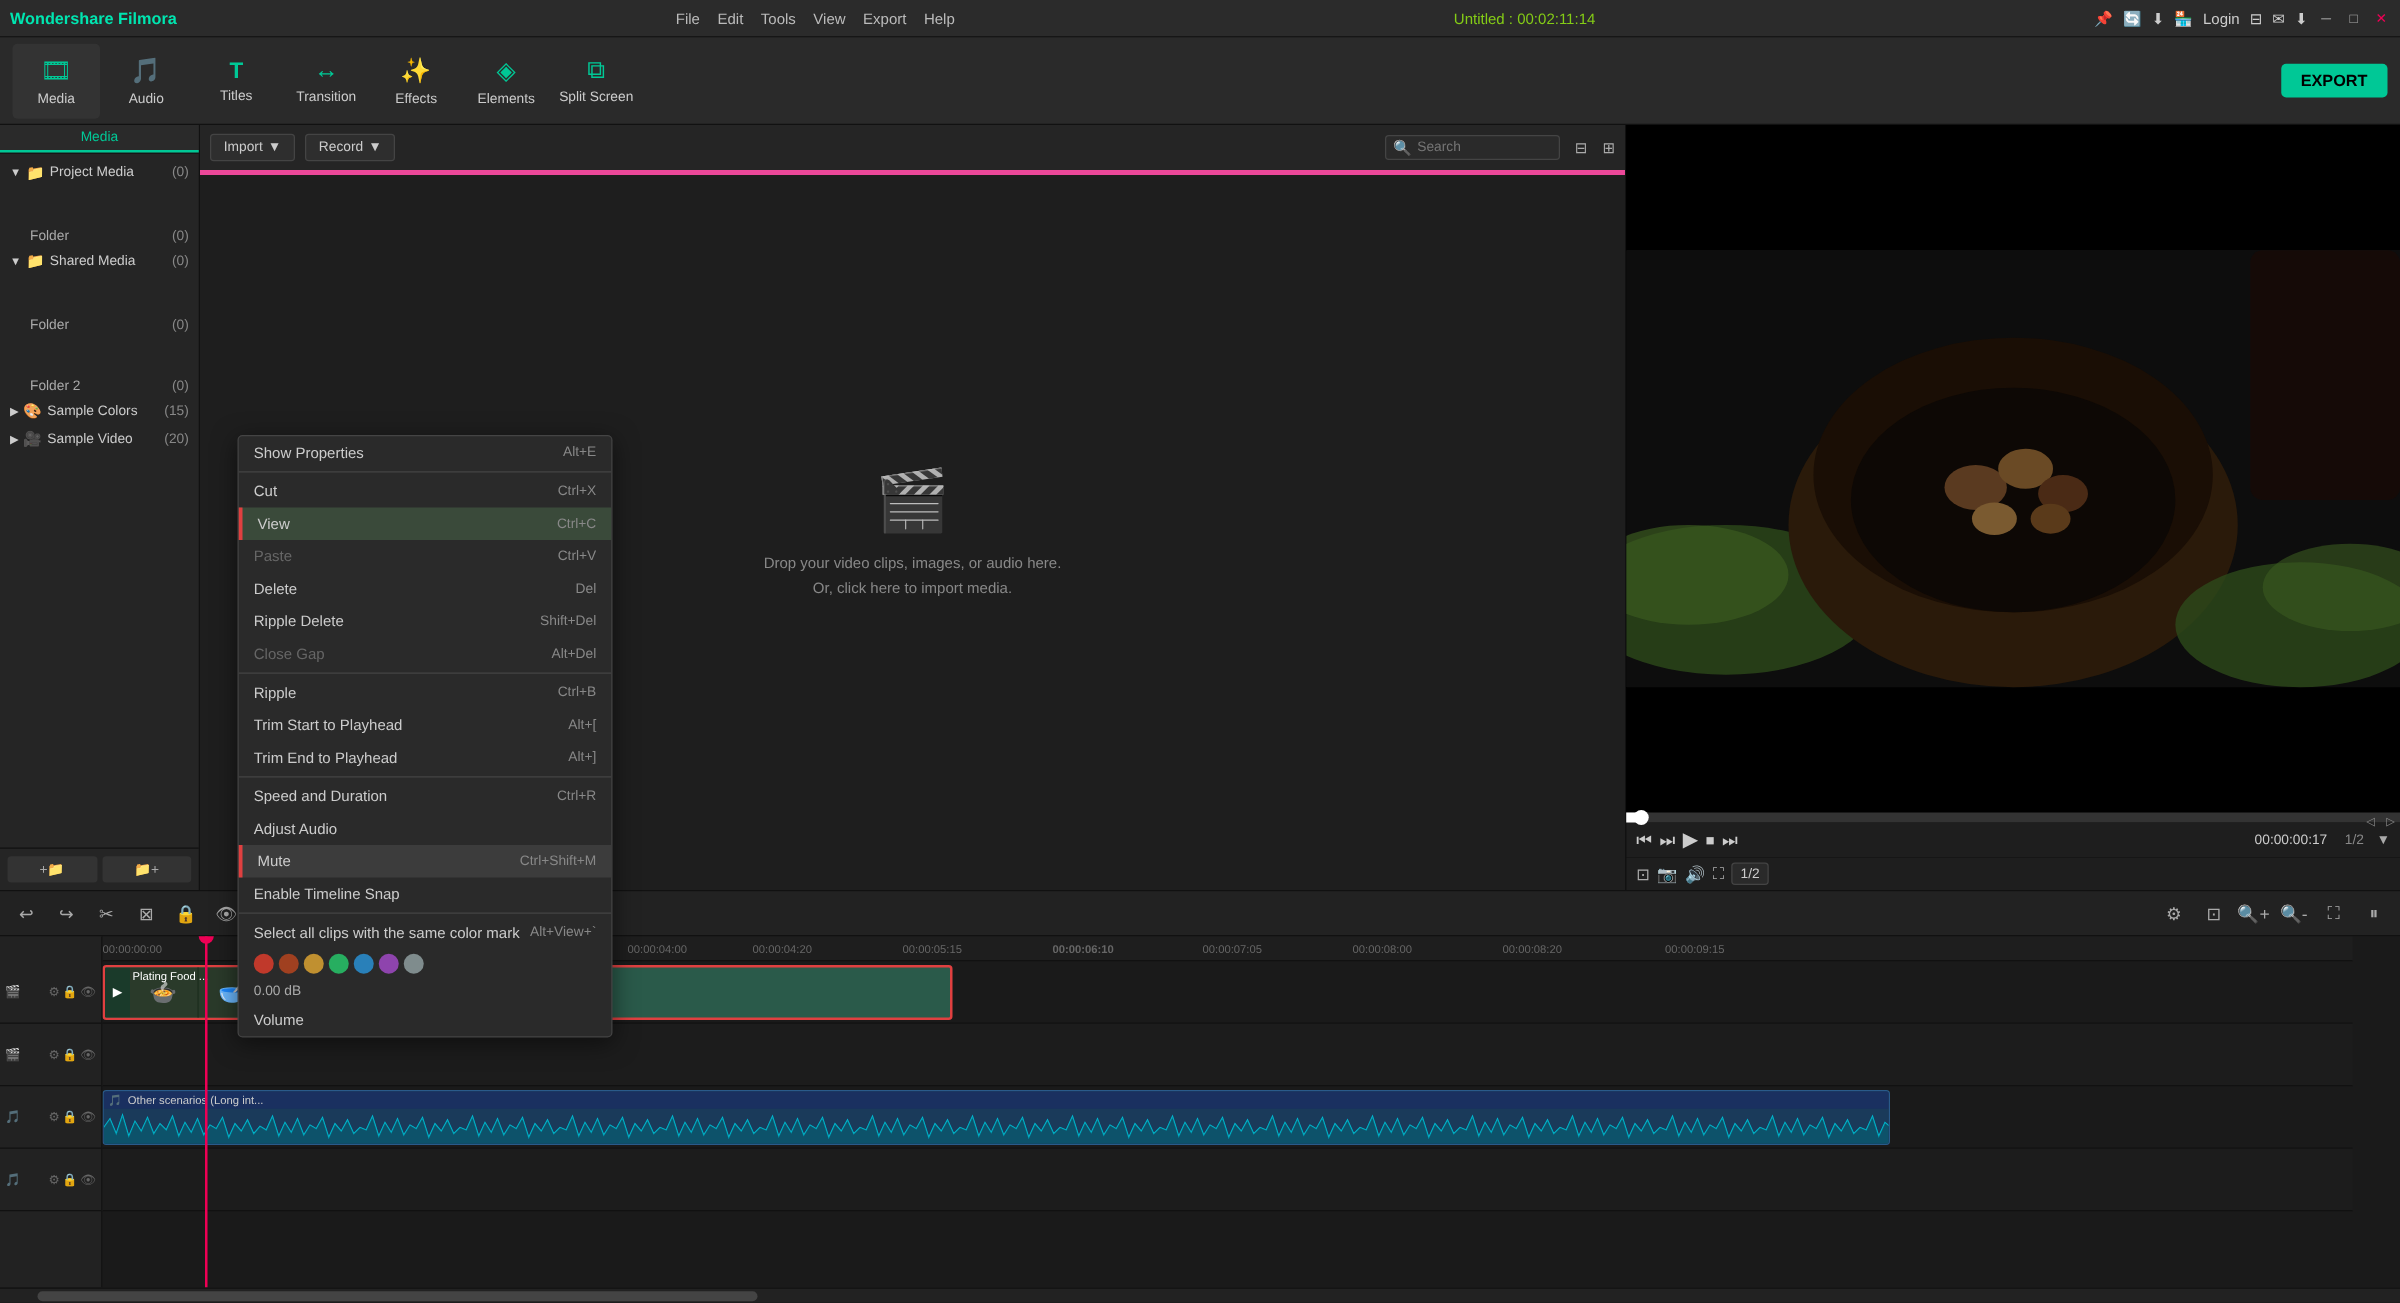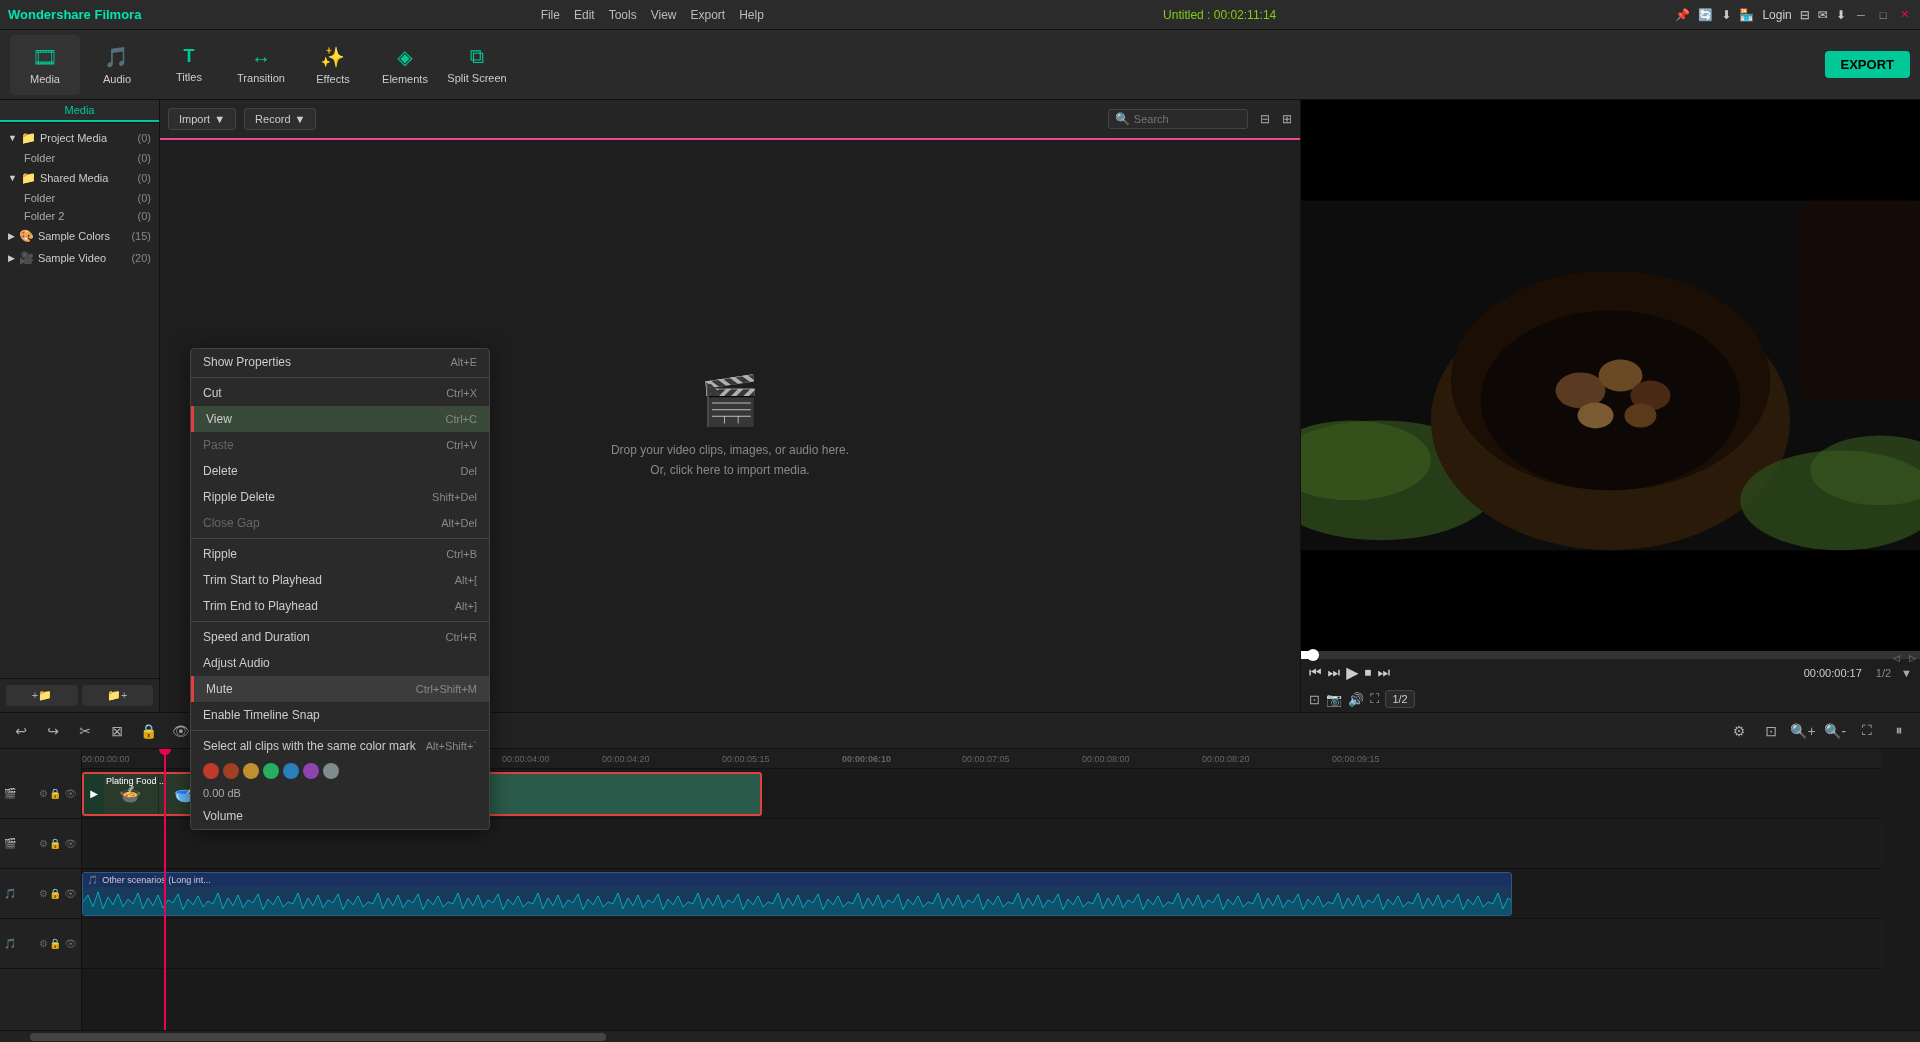--- a/index.html
+++ b/index.html
@@ -29,27 +29,27 @@
     
     #left-panel { width: 160px; background: #252525; border-right: 1px solid #111; flex-shrink: 0; display: flex; flex-direction: column; }
     #media-tabs { display: flex; background: #2a2a2a; border-bottom: 1px solid #111; }
     .media-tab { flex: 1; padding: 4px 0; text-align: center; font-size: 11px; color: #aaa; cursor: pointer; border-bottom: 2px solid transparent; }
     .media-tab.active { color: #00c896; border-bottom: 2px solid #00c896; }
     #media-tree { flex: 1; overflow-y: auto; padding: 4px 0; }
     .tree-group { }
     .tree-header { display: flex; align-items: center; justify-content: space-between; padding: 4px 8px; cursor: pointer; }
     .tree-header-left { display: flex; align-items: center; gap: 4px; font-size: 11px; color: #ccc; }
     .tree-count { font-size: 11px; color: #888; }
-    .tree-child { padding: 3px 8px 3px 24px; display: flex; justify-content: space-between; font-size: 11px; color: #aaa; cursor: pointer; }
+    .tree-child { padding: 3px 8px 3px 24px; display: flex; justify-content: space-between; font-size: 11px; color: #aaa; cursor: pointer; margin-top: 31px; }
     .bottom-actions { display: flex; gap: 4px; padding: 6px; border-top: 1px solid #111; }
     .bottom-btn { flex: 1; background: #333; border: none; color: #aaa; padding: 4px; border-radius: 3px; cursor: pointer; font-size: 11px; }
 
     
     #content-area { flex: 1; background: #1e1e1e; display: flex; flex-direction: column; min-width: 0; }
-    #content-toolbar { height: 40px; background: #252525; display: flex; align-items: center; padding: 0 8px; gap: 8px; border-bottom: 2px solid #ec4899; }
+    #content-toolbar { height: 40px; background: #252525; display: flex; align-items: center; padding: 0 8px; gap: 8px; border-bottom: 4px solid #ec4899; }
     .import-btn { background: #2e2e2e; border: 1px solid #444; color: #ccc; padding: 4px 10px; border-radius: 3px; cursor: pointer; font-size: 11px; display: flex; align-items: center; gap: 4px; }
     .record-btn { background: #2e2e2e; border: 1px solid #444; color: #ccc; padding: 4px 10px; border-radius: 3px; cursor: pointer; font-size: 11px; display: flex; align-items: center; gap: 4px; }
     #search-box { margin-left: auto; background: #2a2a2a; border: 1px solid #444; border-radius: 3px; display: flex; align-items: center; padding: 2px 6px; gap: 4px; width: 140px; }
     #search-box input { background: transparent; border: none; color: #ccc; font-size: 11px; outline: none; width: 100%; }
     #content-main { flex: 1; display: flex; align-items: center; justify-content: center; flex-direction: column; gap: 12px; }
     .drop-icon { font-size: 48px; color: #00c896; opacity: 0.7; }
     .drop-text { text-align: center; color: #888; font-size: 12px; line-height: 1.6; }
 
     
     #preview { width: 620px; background: #000; border-left: 1px solid #111; display: flex; flex-direction: column; flex-shrink: 0; }
@@ -526,21 +526,21 @@
     <span>Mute</span>
     <span class="ctx-shortcut">Ctrl+Shift+M</span>
   </div>
   <div class="ctx-item">
     <span>Enable Timeline Snap</span>
     <span class="ctx-shortcut"></span>
   </div>
   <div class="ctx-separator"></div>
   <div class="ctx-item">
     <span>Select all clips with the same color mark</span>
-    <span class="ctx-shortcut">Alt+Shift+`</span>
+    <span class="ctx-shortcut">Alt+View+`</span>
   </div>
 
   <div class="ctx-color-row">
     <div class="ctx-color-dot" style="background:#c0392b;"></div>
     <div class="ctx-color-dot" style="background:#a04020;"></div>
     <div class="ctx-color-dot" style="background:#c09030;"></div>
     <div class="ctx-color-dot" style="background:#27ae60;"></div>
     <div class="ctx-color-dot" style="background:#2980b9;"></div>
     <div class="ctx-color-dot" style="background:#8e44ad;"></div>
     <div class="ctx-color-dot" style="background:#7f8c8d;"></div>

